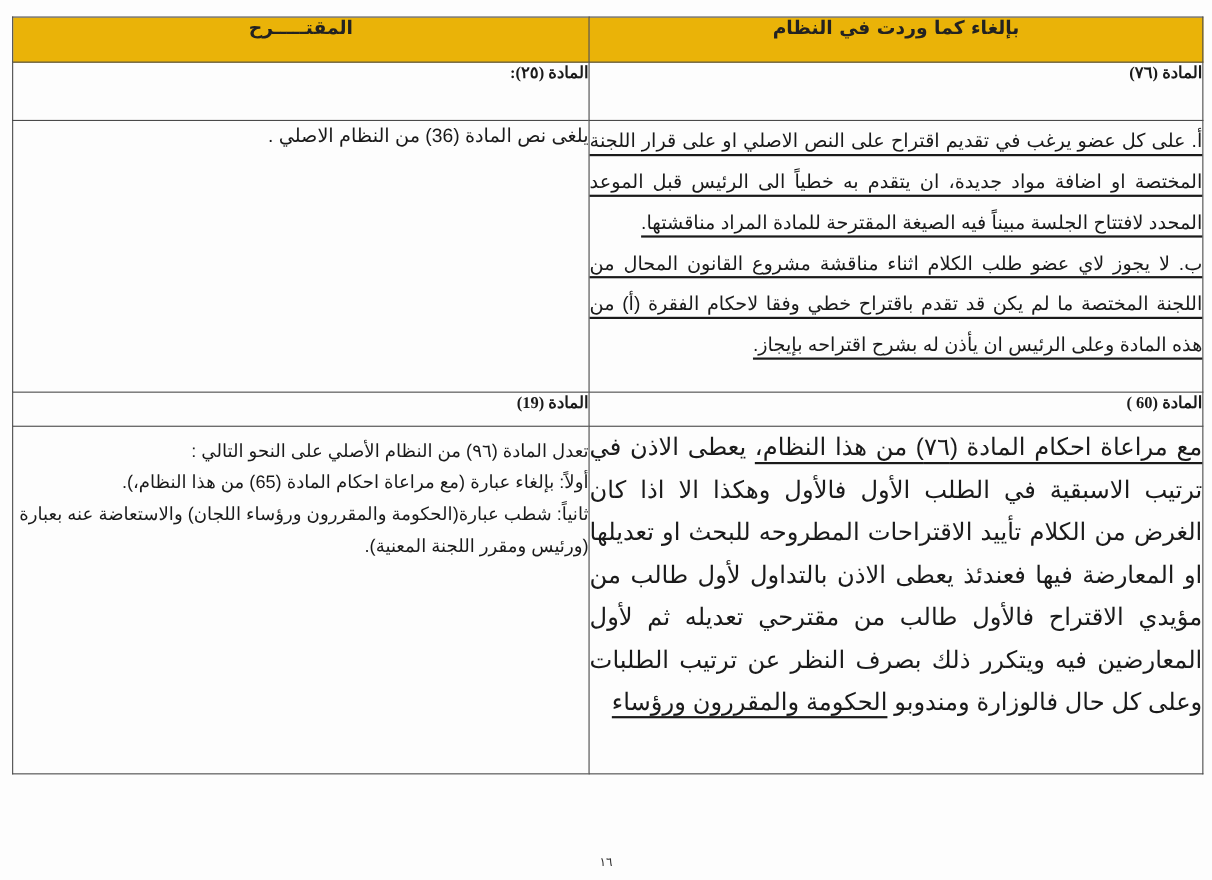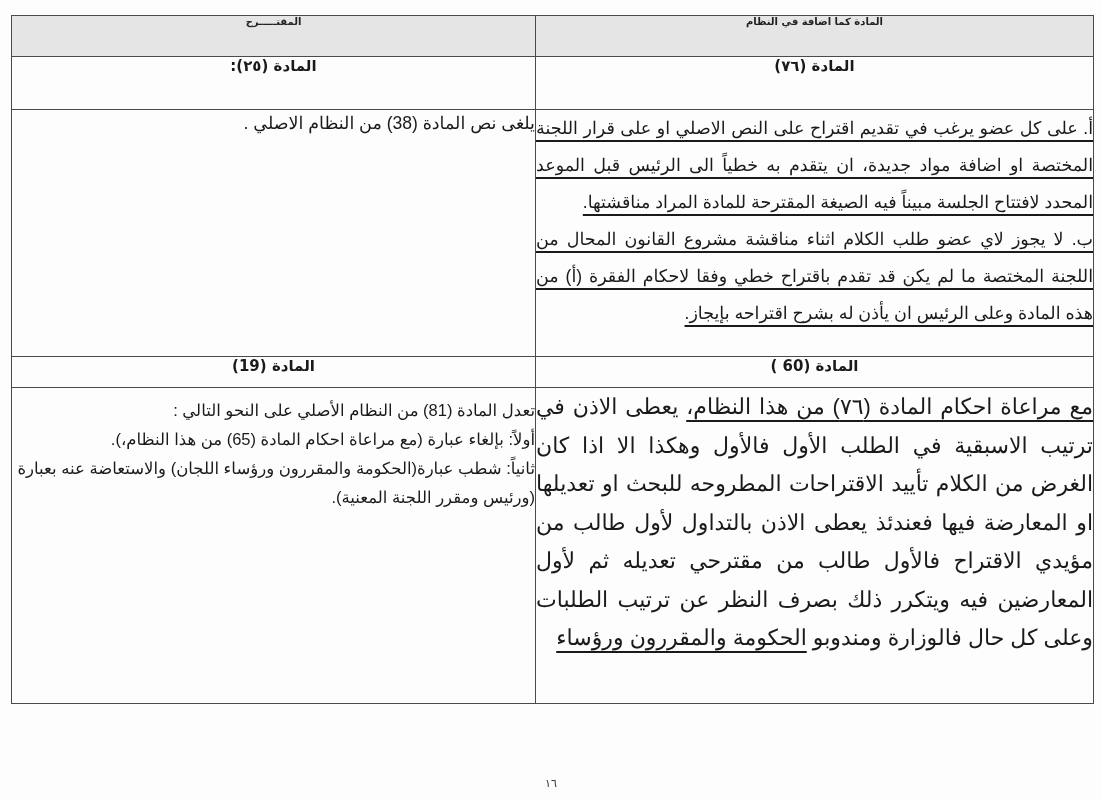--- a/index.html
+++ b/index.html
@@ -33,33 +33,34 @@
     table.cmp td, table.cmp th {
       border: 1.5px solid #4a4a4a;
       vertical-align: top;
       padding: 0;
     }
     col.c-orig { width: 558px; }
     col.c-prop { width: 524px; }
 
     .hdr th {
       height: 40px;
-      background: #e5e5e5;
+      background: #eab308;
       font-family: "DejaVu Sans", sans-serif;
       font-weight: bold;
-      font-size: 10px;
+      font-size: 17px;
       text-align: center;
       vertical-align: middle;
       color: #222;
     }
     .title-row td {
       font-weight: bold;
       font-size: 15px;
       padding: 8px 10px 0 10px;
-      text-align: center;
+      text-align: right;
+      font-family: Liberation Serif, serif;
     }
     .title-row.r1 td { height: 52px; }
     .title-row.r3 td { height: 30px; }
 
     .body-row td {
       font-family: "Liberation Sans", sans-serif;
       font-size: 17.5px;
     }
     .orig-cell {
       padding: 6px 9px 4px 12px;
@@ -113,53 +114,53 @@
 <div class="page">
 
   <table class="cmp">
     <colgroup>
       <col class="c-orig">
       <col class="c-prop">
     </colgroup>
 
     <tbody>
         <tr class="hdr">
-      <th>المادة كما اضافة في النظام</th>
+      <th>بإلغاء كما وردت في النظام</th>
       <th>المقتـــــرح</th>
     </tr>
 
     <tr class="title-row r1">
       <td>المادة (٧٦)</td>
       <td>المادة (٢٥):</td>
     </tr>
 
     <tr class="body-row row2">
       <td class="orig-cell">
         <p><span class="u">أ. على كل عضو يرغب في تقديم اقتراح على النص الاصلي او على قرار اللجنة المختصة او اضافة مواد جديدة، ان يتقدم به خطياً الى الرئيس قبل الموعد المحدد لافتتاح الجلسة مبيناً فيه الصيغة المقترحة للمادة المراد مناقشتها.</span></p>
         <p><span class="u">ب. لا يجوز لاي عضو طلب الكلام اثناء مناقشة مشروع القانون المحال من اللجنة المختصة ما لم يكن قد تقدم باقتراح خطي وفقا لاحكام الفقرة (أ) من هذه المادة وعلى الرئيس ان يأذن له بشرح اقتراحه بإيجاز.</span></p>
       </td>
       <td class="prop-cell">
         <p>
-          <span>يلغى نص المادة (38) من النظام الاصلي .</span>
+          <span>يلغى نص المادة (36) من النظام الاصلي .</span>
         </p>
       </td>
     </tr>
 
     <tr class="title-row r3">
       <td>المادة (60 )</td>
       <td>المادة (19)</td>
     </tr>
 
     <tr class="body-row row4">
       <td class="orig-cell big">
         <p><span class="u">مع مراعاة احكام المادة (٧٦) من هذا النظام،</span><span> يعطى الاذن في ترتيب الاسبقية في الطلب الأول فالأول وهكذا الا اذا كان الغرض من الكلام تأييد الاقتراحات المطروحه للبحث او تعديلها او المعارضة فيها فعندئذ يعطى الاذن بالتداول لأول طالب من مؤيدي الاقتراح فالأول طالب من مقترحي تعديله ثم لأول المعارضين فيه ويتكرر ذلك بصرف النظر عن ترتيب الطلبات وعلى كل حال فالوزارة ومندوبو </span><span class="u">الحكومة والمقررون ورؤساء</span></p>
       </td>
       <td class="prop-cell big">
         <p>
-          <b></b><span>تعدل المادة (81) من النظام الأصلي على النحو التالي :</span>
+          <b></b><span>تعدل المادة (٩٦) من النظام الأصلي على النحو التالي :</span>
         </p>
         <p>
           <b>أولاً:</b><span> بإلغاء عبارة (مع مراعاة احكام المادة (65) من هذا النظام،).</span>
         </p>
         <p>
           <b>ثانياً:</b><span> شطب عبارة(الحكومة والمقررون ورؤساء اللجان) والاستعاضة عنه بعبارة (ورئيس ومقرر اللجنة المعنية).</span>
         </p>
       </td>
     </tr>
   </tbody>

